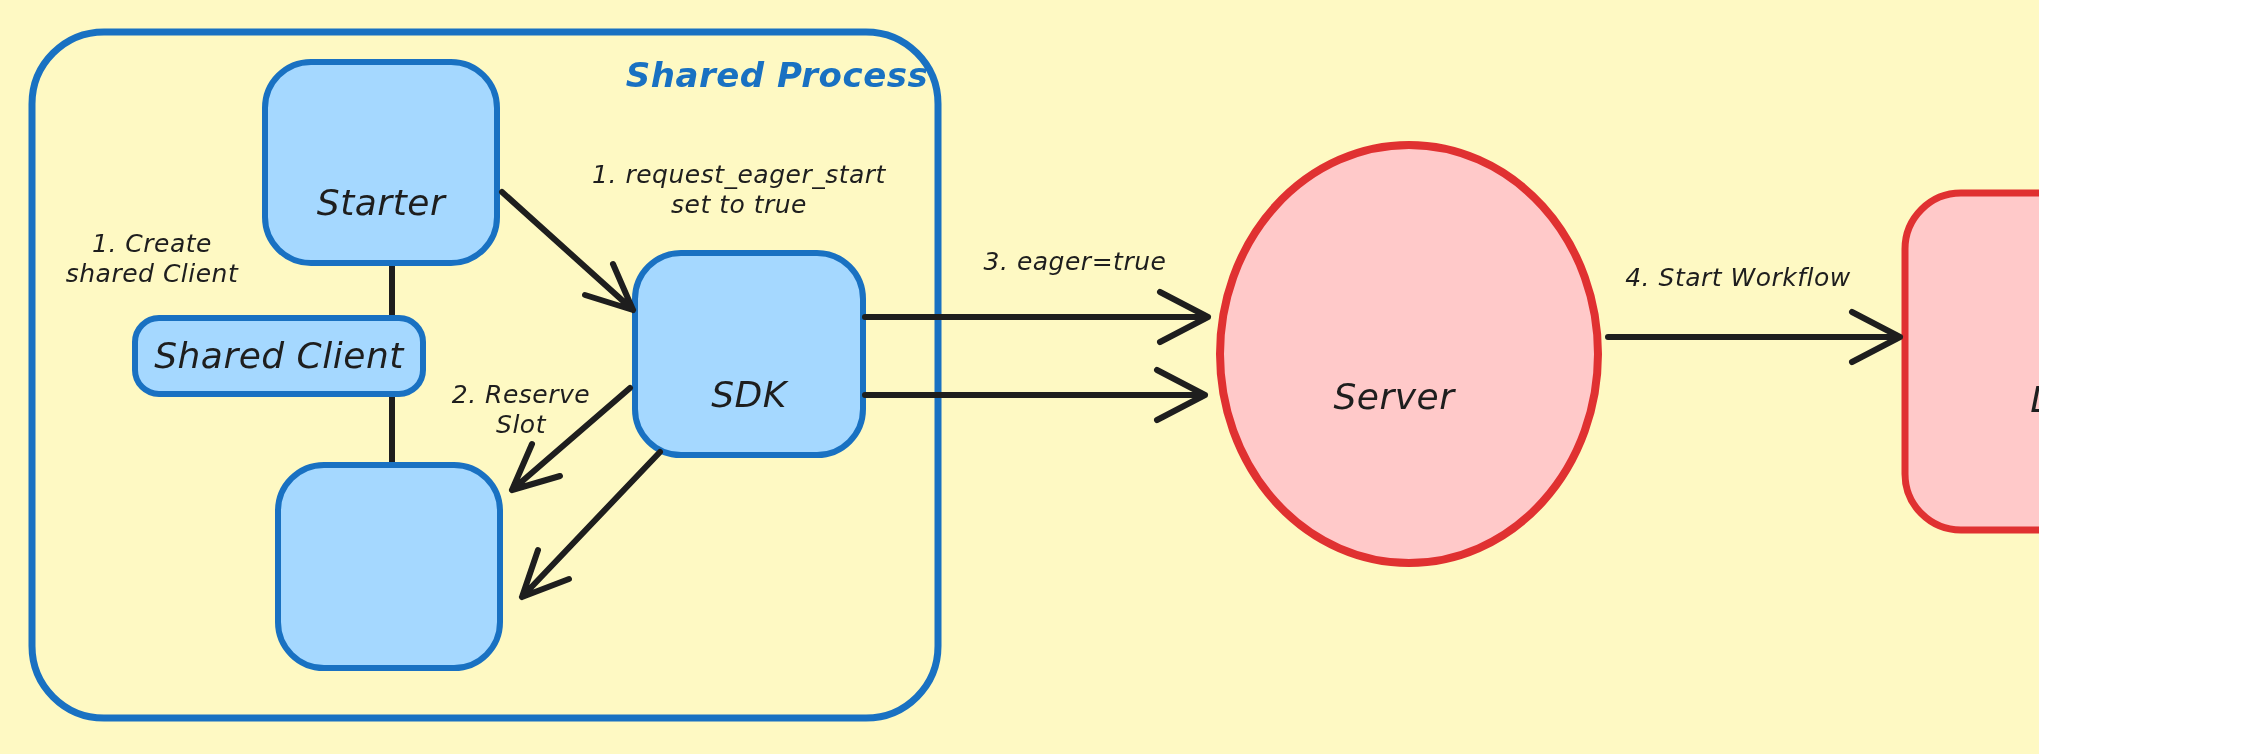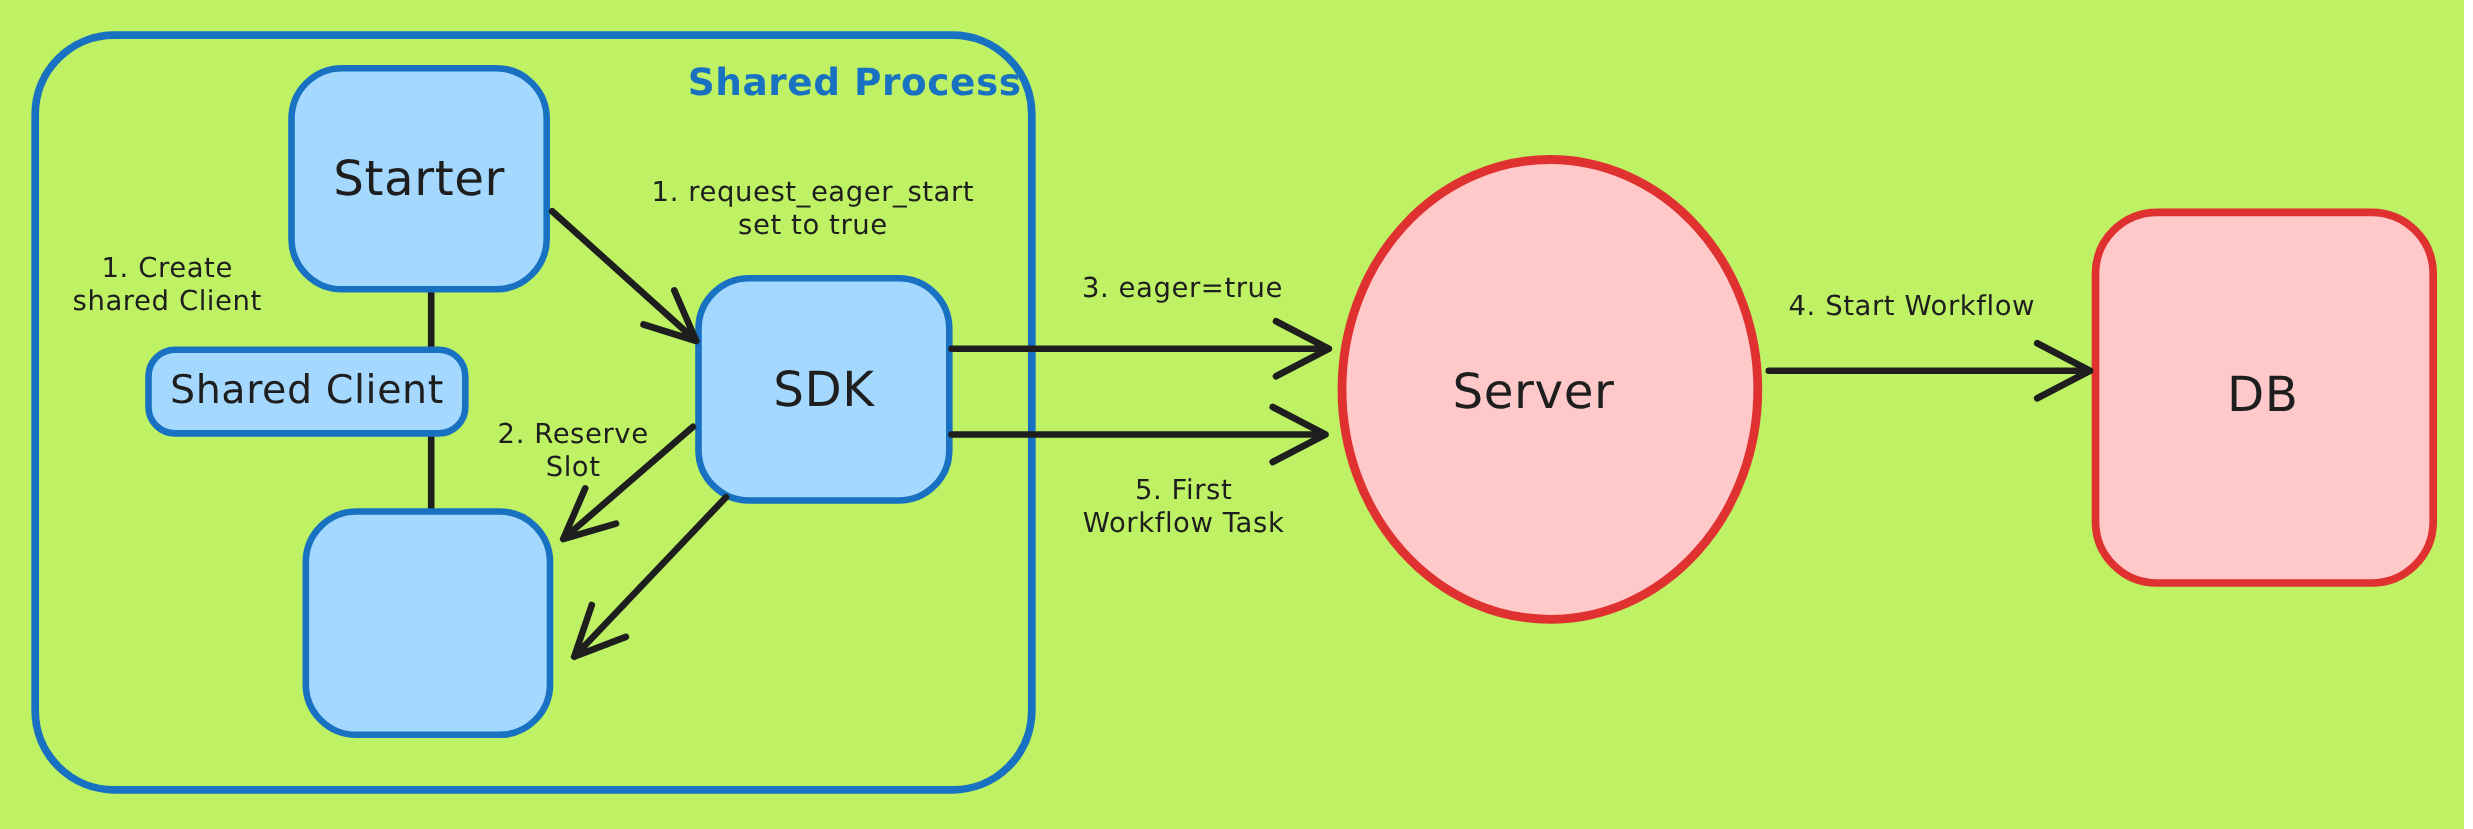--- a/index.html
+++ b/index.html
@@ -2,43 +2,45 @@
 <html><head>
 <meta charset="utf-8">
 <style>
   html, body {
     margin: 0;
     padding: 0;
     background: #ffffff;
   }
   .stage {
     position: relative;
-    width: 2240px;
+    width: 2039px;
     height: 754px;
-    background: #bef264;
+    background: #fef9c3;
     overflow: hidden;
     font-family: "DejaVu Sans", "Liberation Sans", sans-serif;
+    font-style: italic;
   }
   .stage svg {
     position: absolute;
     left: 0;
     top: 0;
   }
   .label {
     position: absolute;
     transform: translate(-50%, -50%);
     text-align: center;
     white-space: nowrap;
     color: #1e1e1e;
     line-height: 1.18;
     letter-spacing: 0.5px;
   }
   .node-label {
-    font-size: 44px;
+    font-size: 36px;
     font-weight: 500;
+    margin-top: 40px;
   }
   .ann-label {
     font-size: 25px;
     font-weight: 500;
   }
   .frame-label {
     color: #1971c2;
     font-size: 34px;
     font-weight: 600;
   }
@@ -94,19 +96,15 @@
     <div>2. Reserve</div>
     <div>Slot</div>
   </div>
 
   <div class="label ann-label" style="left:1075px; top:262px;">3. eager=true</div>
 
   <div class="label ann-label" style="left:1738px; top:278px;">
     <div>4. Start Workflow</div>
   </div>
 
-  <div class="label ann-label" style="left:1076px; top:460px;">
-    <div>5. First</div>
-    <div>Workflow Task</div>
-  </div>
 
 
 </div>
 
 </body></html>

